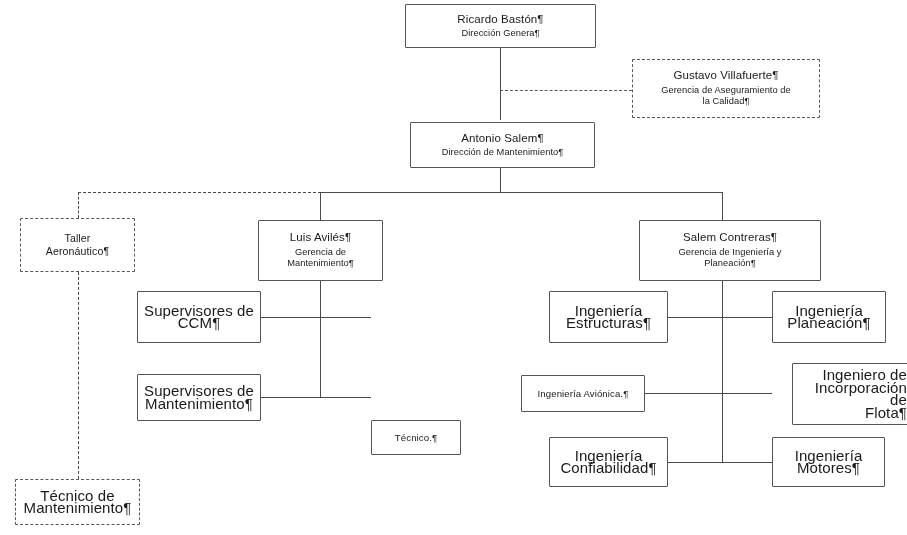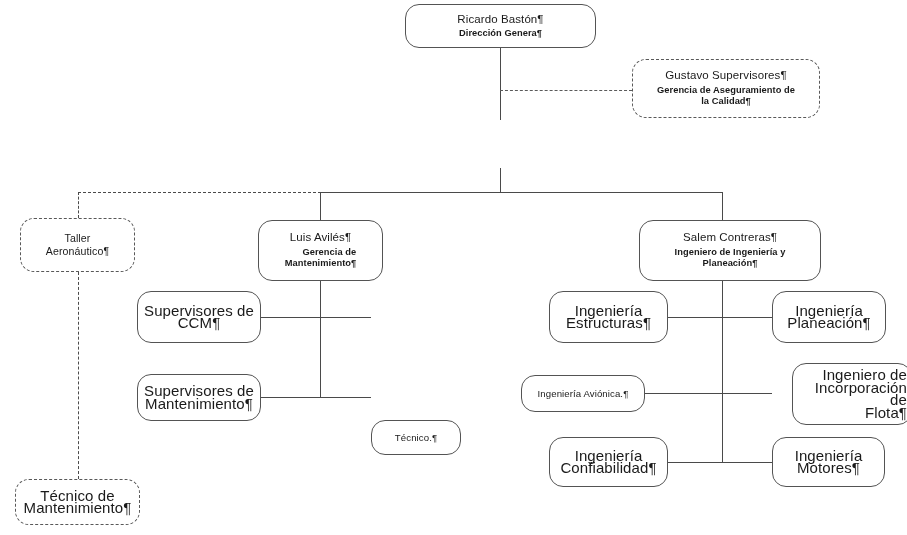--- a/index.html
+++ b/index.html
@@ -50,21 +50,21 @@
   .node {
     position: absolute;
     box-sizing: border-box;
     display: flex;
     flex-direction: column;
     align-items: center;
     justify-content: center;
     text-align: center;
     background: #ffffff;
     border: 1.4px solid #545454;
-    border-radius: 14px;
+    border-radius: 1px;
     z-index: 3;
     padding: 2px 4px;
   }
   .node.dashed {
     border: 1.5px dashed #585858;
   }
   .node.dashdot {
     border: 1.5px dashed #585858;
   }
   .node .title {
@@ -74,21 +74,20 @@
     color: #1a1a1a;
     white-space: pre-line;
   }
   .node .subtitle {
     font-size: 9.3px;
     line-height: 11.5px;
     letter-spacing: 0.05px;
     color: #1a1a1a;
     margin-top: 2px;
     white-space: pre-line;
-    font-weight: bold;
   }
   .node.single .title {
     font-size: 9.6px;
     line-height: 12px;
   }
   .node.leaf .title {
     font-size: 15px;
     line-height: 12.5px;
   }
   .node.aux .title {
@@ -139,45 +138,49 @@
 
   <div class="conn h-solid" style="left:668px; top:462px; width:55px;"></div>
   <div class="conn h-solid" style="left:722px; top:462px; width:50px;"></div>
 
   <div class="node" style="left:405px; top:4px; width:191px; height:44px;">
     <span class="title">Ricardo Bastón¶</span>
     <span class="subtitle">Dirección Genera¶</span>
   </div>
 
   <div class="node dashdot" style="left:632px; top:59px; width:188px; height:59px;">
-    <span class="title">Gustavo Supervisores¶</span>
+    <span class="title">Gustavo Villafuerte¶</span>
     <span class="subtitle">Gerencia de Aseguramiento de
 la Calidad¶</span>
   </div>
 
+  <div class="node" style="left:410px; top:122px; width:185px; height:46px;">
+    <span class="title">Antonio Salem¶</span>
+    <span class="subtitle">Dirección de Mantenimiento¶</span>
+  </div>
 
   <div class="node dashed aux" style="left:20px; top:218px; width:115px; height:54px;">
     <span class="title">Taller
 Aeronáutico¶</span>
   </div>
 
   <div class="node dashed leaf" style="left:15px; top:479px; width:125px; height:46px;">
     <span class="title">Técnico de
 Mantenimiento¶</span>
   </div>
 
-  <div class="node" style="left:258px; top:220px; width:125px; height:61px;text-align:right;">
+  <div class="node" style="left:258px; top:220px; width:125px; height:61px;">
     <span class="title">Luis Avilés¶</span>
     <span class="subtitle">Gerencia de
 Mantenimiento¶</span>
   </div>
 
   <div class="node" style="left:639px; top:220px; width:182px; height:61px;">
     <span class="title">Salem Contreras¶</span>
-    <span class="subtitle">Ingeniero de Ingeniería y
+    <span class="subtitle">Gerencia de Ingeniería y
 Planeación¶</span>
   </div>
 
   <div class="node leaf" style="left:137px; top:291px; width:124px; height:52px;">
     <span class="title">Supervisores de
 CCM¶</span>
   </div>
 
 
   <div class="node leaf" style="left:137px; top:374px; width:124px; height:47px;">

